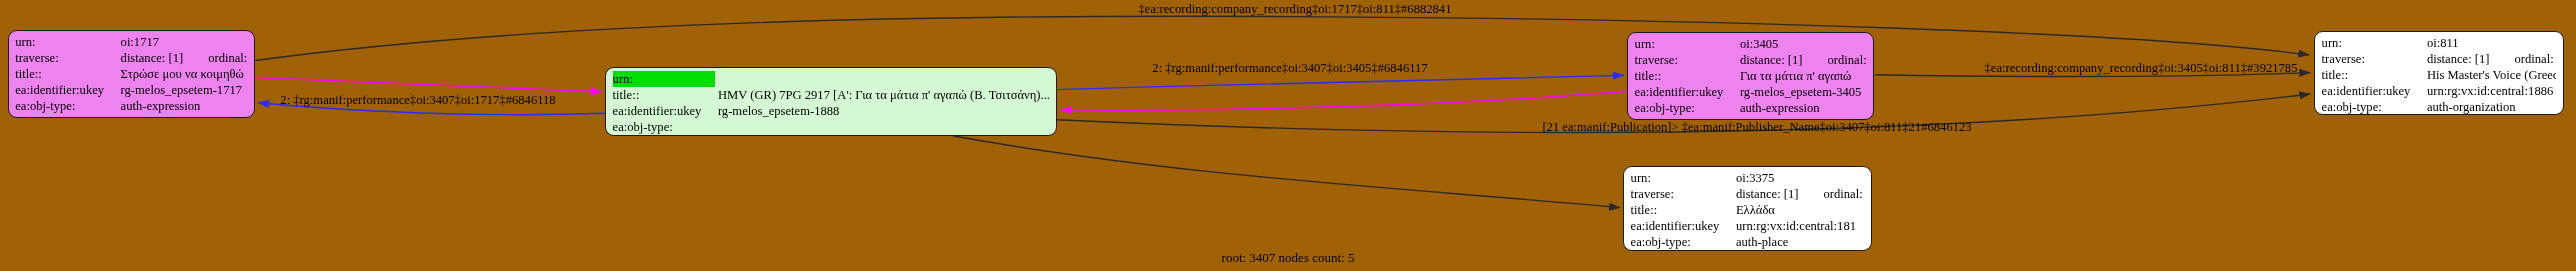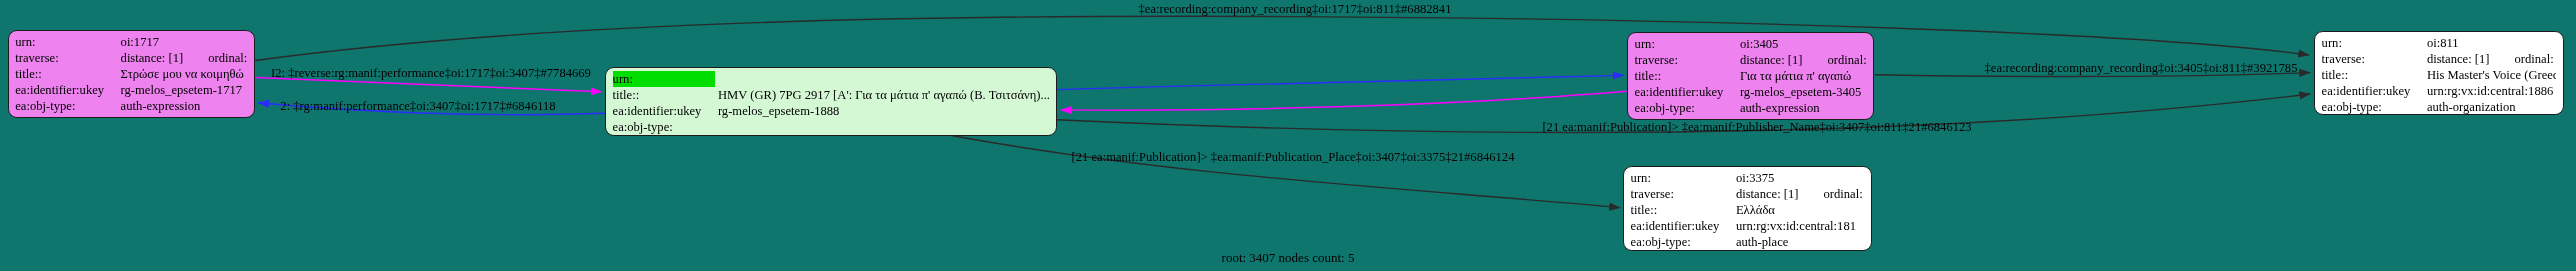--- a/index.html
+++ b/index.html
@@ -1,19 +1,19 @@
 <!DOCTYPE html>
 <html style="font-size:8.8px"><head>
 <meta charset="utf-8">
 <style>
   html,body{margin:0;padding:0;background:#ffffff;}
   #canvas{
     position:relative;
     width:2576px;height:272px;
-    background:#0f766e;
+    background:#a16207;
     font-family:"Liberation Serif","DejaVu Serif",serif;
     color:#000;
     overflow:hidden;
   }
   #edges{position:absolute;left:0;top:0;width:2576px;height:272px;}
   .node{
     position:absolute;
     box-sizing:border-box;
     border:1.1px solid #1b1b1b;
     border-radius:8.8px;
@@ -49,21 +49,21 @@
   }
   
   #n1717{left:7.7px;top:30px;width:247px;height:88px;}
   #n3407{left:605px;top:67px;width:452px;height:69px;}
   #n3405{left:1627px;top:32px;width:247px;height:88px;}
   #n811{left:2314px;top:31px;width:250px;height:84px;}
   #n3375{left:1623px;top:166px;width:249px;height:85px;}
   
   #l-top{left:1295px;top:1.6px;}
   #l-rev1717{left:431px;top:66px;}
-  #l-perf1717{left:418px;top:99px;}
+  #l-perf1717{left:418px;top:93px;}
   #l-perf3405{left:1290px;top:61px;}
   #l-rev3405{left:1291px;top:86px;}
   #l-comp3405{left:2141px;top:61px;}
   #l-pubname{left:1757px;top:120px;}
   #l-pubplace{left:1293px;top:150px;}
   #caption{left:1288px;top:250px;}
 </style>
 </head>
 <body>
 
@@ -85,25 +85,24 @@
     <path d="M 465,141 C 700,150 920,160 1096,167" fill="none" stroke="#ff00ff" stroke-width="2.5" marker-end="url(#arr-magenta)"></path>
     <path d="M 1102,206 C 880,214 640,203 470,187" fill="none" stroke="#2b2bff" stroke-width="2.5" marker-end="url(#arr-blue)"></path>
     <path d="M 1925,163 C 2300,152 2700,141 2958,137" fill="none" stroke="#2b2bff" stroke-width="2.5" marker-end="url(#arr-blue)"></path>
     <path d="M 2964,166 C 2650,192 2250,203 1932,200" fill="none" stroke="#ff00ff" stroke-width="2.5" marker-end="url(#arr-magenta)"></path>
     <path d="M 3415,136 C 3650,140 3960,141 4208,132" fill="none" stroke="#2a2a2a" stroke-width="2.5" marker-end="url(#arr-black)"></path>
     <path d="M 1925,218 C 2700,254 3520,254 4208,171" fill="none" stroke="#2a2a2a" stroke-width="2.5" marker-end="url(#arr-black)"></path>
     <path d="M 1735,247 C 2150,322 2560,342 2951,378" fill="none" stroke="#2a2a2a" stroke-width="2.5" marker-end="url(#arr-black)"></path>
   </svg>
 
   <div class="elabel" id="l-top">‡ea:recording:company_recording‡oi:1717‡oi:811‡#6882841</div>
-  <div class="elabel" id="l-rev1717">I2: ‡reverse:rg:manif:performance‡oi:1717‡oi:3407‡#7784669</div>
   <div class="elabel" id="l-perf1717">2: ‡rg:manif:performance‡oi:3407‡oi:1717‡#6846118</div>
+  <div class="elabel" id="l-perf3405">2: ‡rg:manif:performance‡oi:3407‡oi:3405‡#6846117</div>
   <div class="elabel" id="l-comp3405">‡ea:recording:company_recording‡oi:3405‡oi:811‡#3921785</div>
   <div class="elabel" id="l-pubname">[21 ea:manif:Publication]&gt; ‡ea:manif:Publisher_Name‡oi:3407‡oi:811‡21#6846123</div>
-  <div class="elabel" id="l-pubplace">[21 ea:manif:Publication]&gt; ‡ea:manif:Publication_Place‡oi:3407‡oi:3375‡21#6846124</div>
 
   <div class="node pink" id="n1717">
     <div class="row">
       <span class="key">urn:</span>
       <span class="val">oi:1717</span>
     </div>
     <div class="row">
       <span class="key">traverse:</span>
       <span class="val trav">
           <span class="dist">distance: [1]</span>

